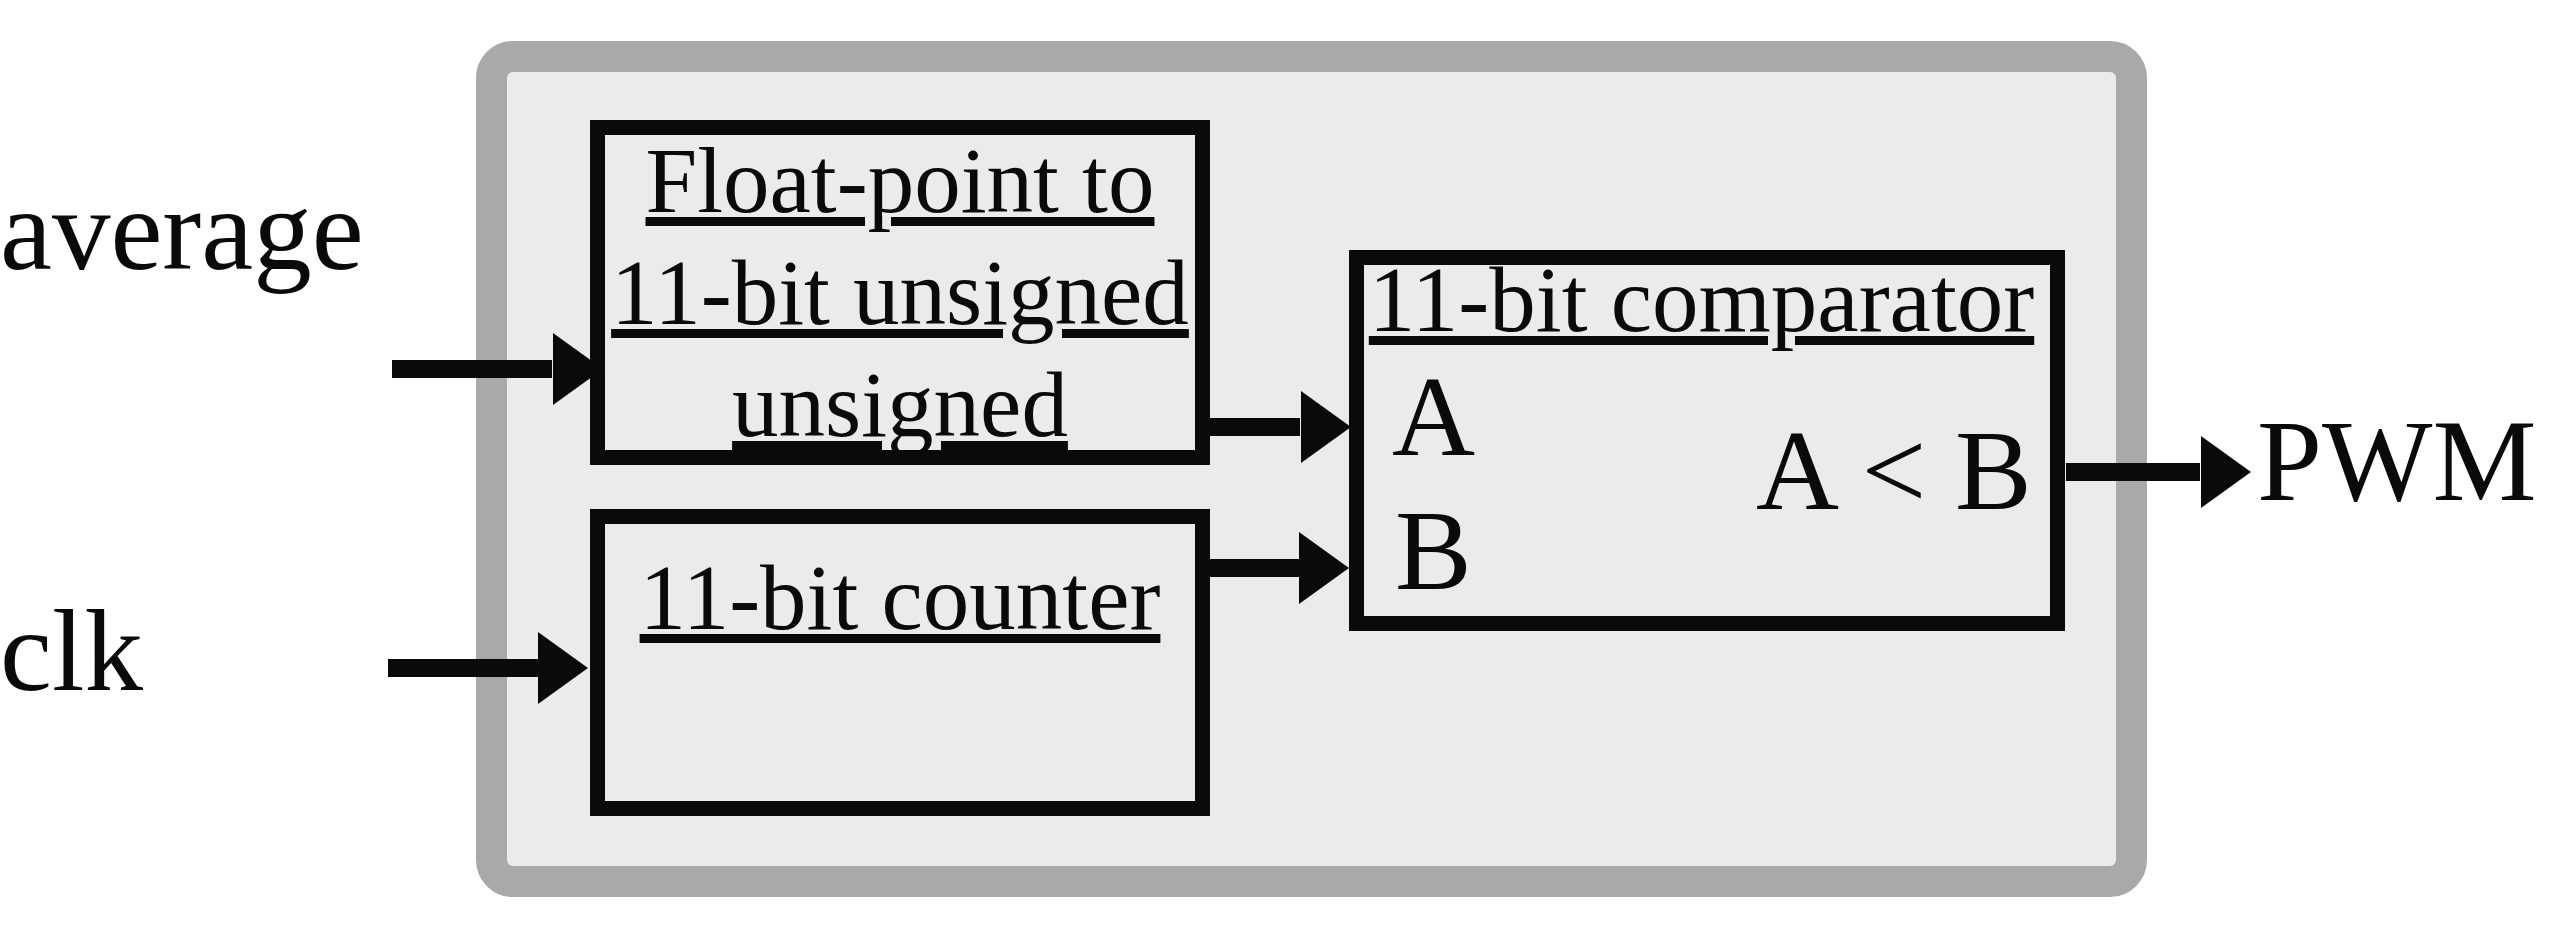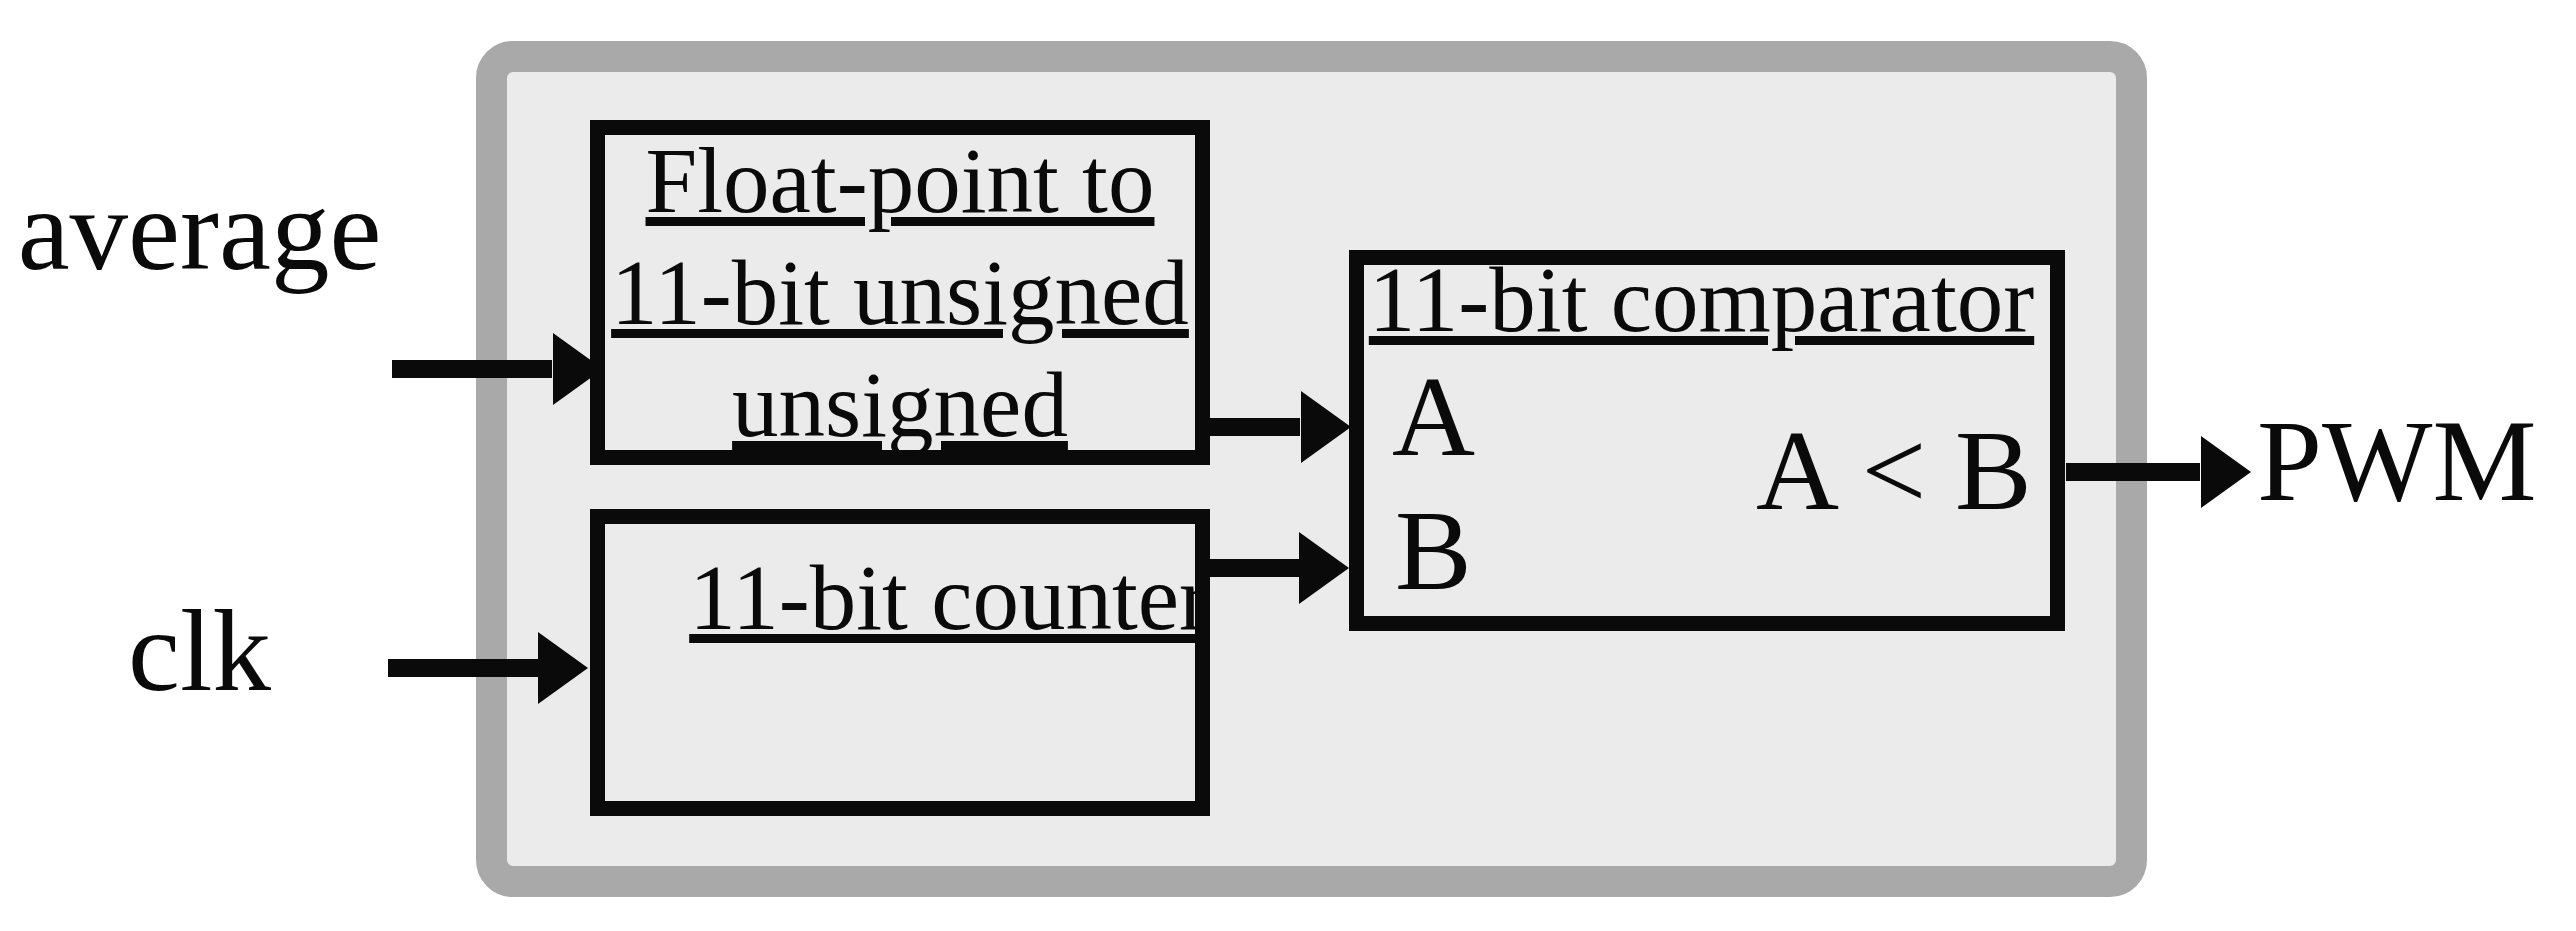--- a/index.html
+++ b/index.html
@@ -23,32 +23,32 @@
   
   .block{position:absolute;background:var(--panel-fill);
          border:15.5px solid var(--line-color);}
   .block-converter{left:590px;top:120px;width:620px;height:345px;}
   .block-counter{left:590px;top:509px;width:620px;height:307px;}
   .block-comparator{left:1349px;top:250px;width:716px;height:381px;}
 
   
   .blocktext{position:absolute;font-size:93px;text-align:center;white-space:nowrap;text-decoration:underline;}
   .txt-converter{left:590px;top:125px;width:620px;line-height:112px;}
-  .txt-counter{left:590px;top:541px;width:620px;line-height:114px;text-align:right;}
+  .txt-counter{left:590px;top:541px;width:620px;line-height:114px;}
   .txt-comp-title{left:1293px;top:253px;width:817px;line-height:93px;}
 
   
   .porttext{position:absolute;font-size:115px;line-height:115px;white-space:nowrap;}
   .txt-port-a{left:1392px;top:359px;}
   .txt-port-b{left:1395px;top:493px;}
   .txt-cond{left:1756px;top:413px;}
 
   
   .label{position:absolute;font-size:117px;line-height:117px;white-space:nowrap;}
-  .lbl-center{left:0;width:399px;text-align:center;}
+  .lbl-center{left:0;width:399px;text-align:left;}
   .lbl-avg1{top:171px;}
   .lbl-avg2{top:303px;}
   .lbl-clk{top:592px;}
   .lbl-pwm{left:2257px;top:402px;font-family:Liberation Serif, serif;}
 
   
   .arrow{position:absolute;height:72px;}
   .arrow .shaft{position:absolute;left:0;top:27px;height:18px;background:var(--line-color);}
   .arrow .head{position:absolute;right:0;top:0;width:0;height:0;
                border-top:36px solid transparent;border-bottom:36px solid transparent;

